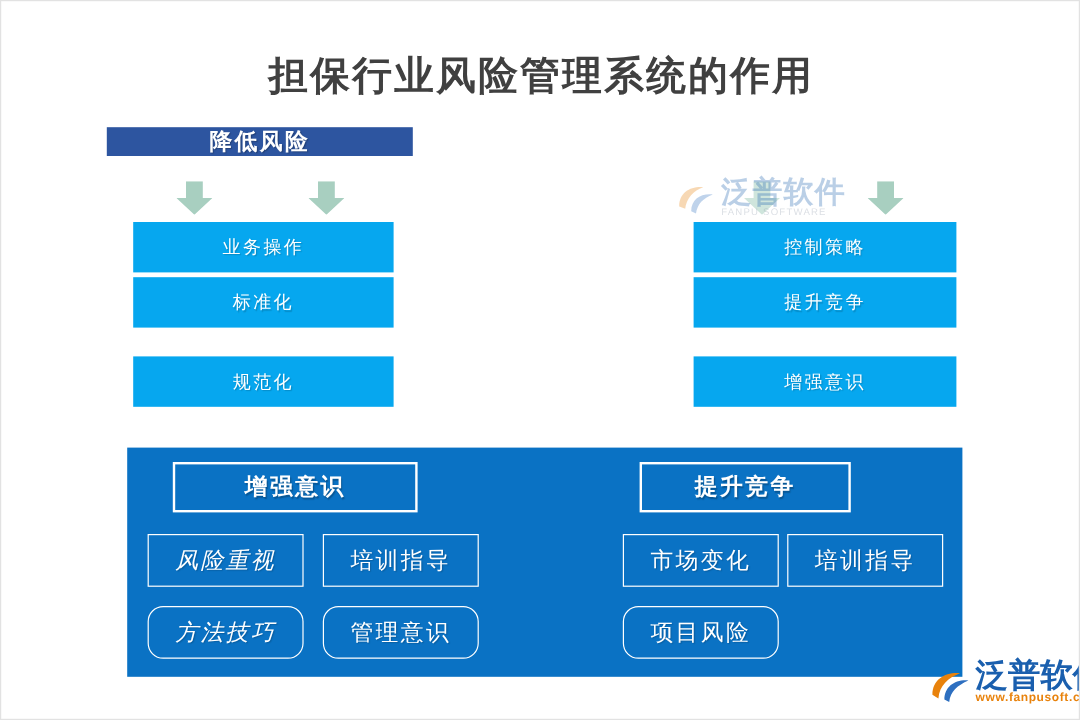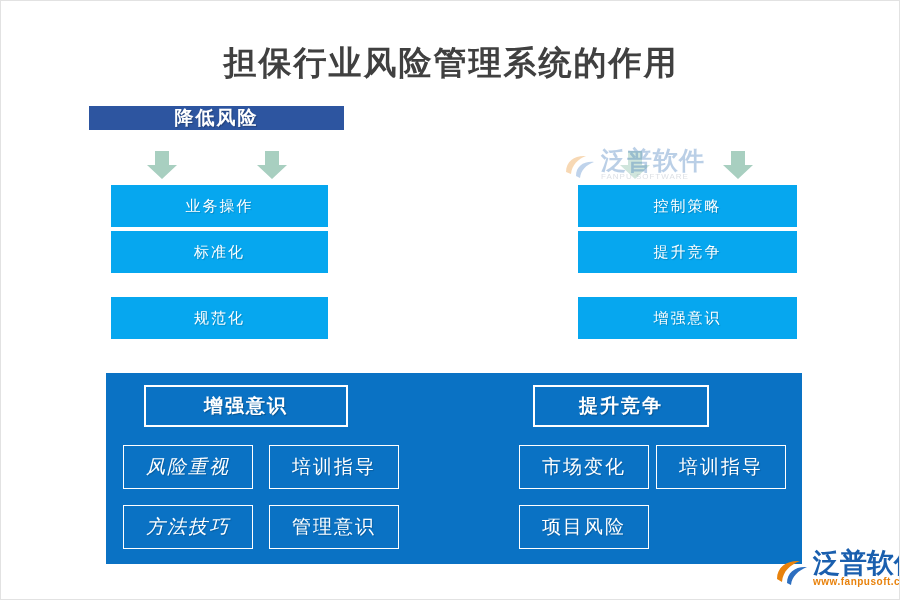--- a/index.html
+++ b/index.html
@@ -122,21 +122,21 @@
     align-items: center;
     justify-content: center;
     text-shadow: 1px 1px 1px rgba(0,0,0,0.18);
   }
   .cell.w { width: 130px; }
   .cl-0 { left: 17px; font-style: italic; }
   .cl-1 { left: 163px; }
   .cr-0 { left: 413px; }
   .cr-1 { left: 550px; }
   .cy-0 { top: 72px; }
-  .cy-1 { top: 132px; }
+  .cy-1 { top: 132px; border-radius: 13px; }
 
   
   .wm {
     position: absolute;
     display: flex;
     align-items: flex-end;
     pointer-events: none;
     white-space: nowrap;
   }
 

